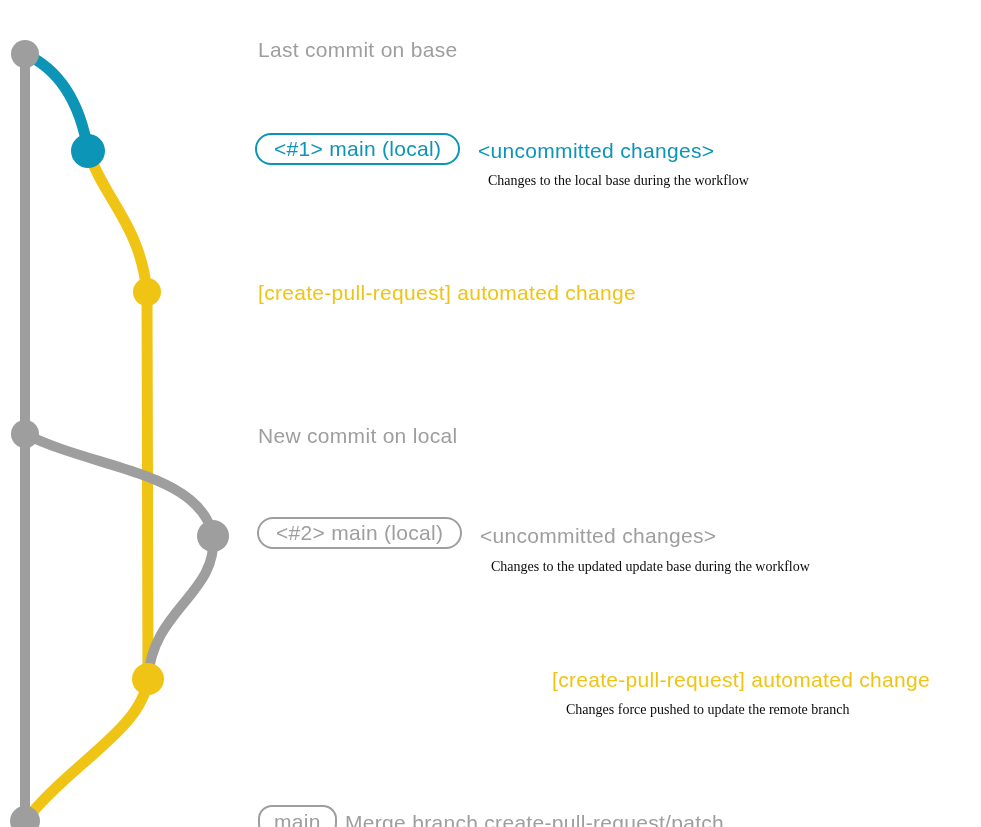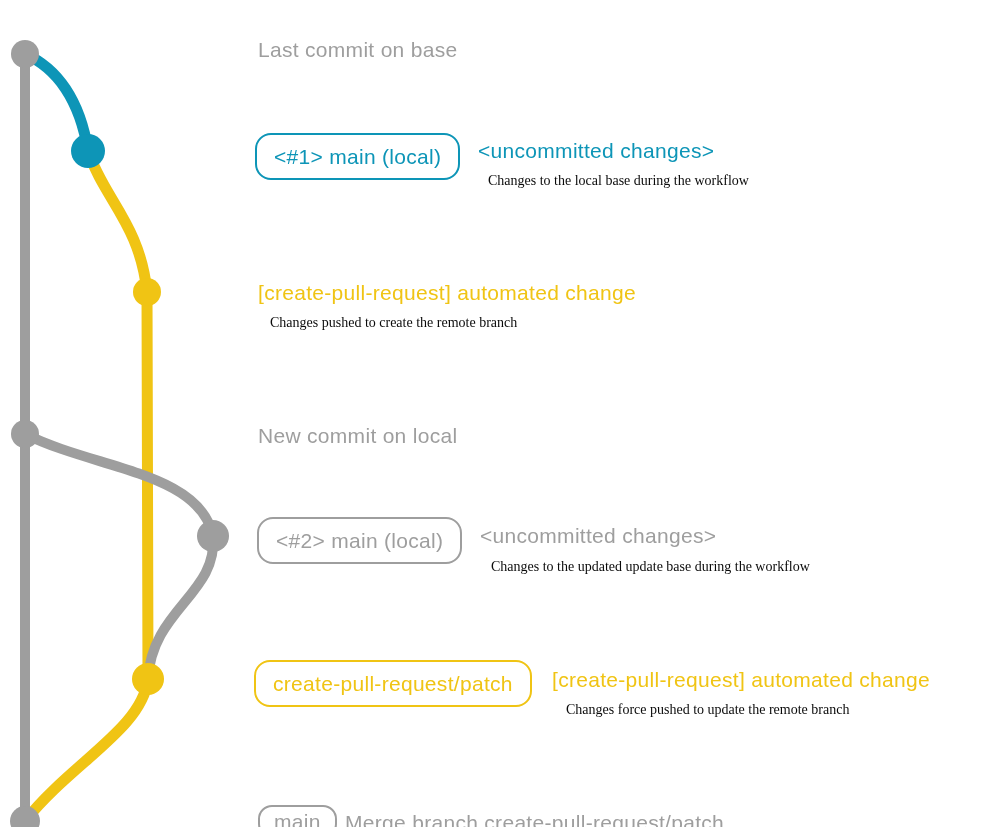--- a/index.html
+++ b/index.html
@@ -17,21 +17,21 @@
   .lbl{position:absolute;white-space:nowrap;line-height:27px;font-size:21px;letter-spacing:.3px;}
   .gray-text{color:var(--gray);}
   .blue-text{color:var(--blue);}
   .yellow-text{color:var(--yellow);}
   .desc{
     position:absolute;white-space:nowrap;color:var(--ink);
     font-family:"Liberation Serif",serif;font-size:14px;line-height:24px;letter-spacing:0;
   }
   .pill{
     position:absolute;display:flex;align-items:center;justify-content:center;
-    height:47px;padding:0 17px;border:2px solid;border-radius:16px;
+    height:32px;padding:0 17px;border:2px solid;border-radius:16px;
     font-size:21px;letter-spacing:.3px;box-sizing:border-box;background:#fff;
   }
   .pill-blue{color:var(--blue);border-color:var(--blue);}
   .pill-gray{color:var(--gray);border-color:var(--gray);}
   .pill-yellow{color:var(--yellow);border-color:var(--yellow);}
   .pill-main{height:33px;padding:0 14px;border-radius:14px;}
 </style>
 </head>
 <body>
 
@@ -60,28 +60,26 @@
     <circle cx="25" cy="797" r="15" class="fill-gray"></circle>
   </svg>
 
   <div class="lbl gray-text" style="left:258px;top:12px;">Last commit on base</div>
 
   <div class="pill pill-blue" style="left:255px;top:109px;">&lt;#1&gt; main (local)</div>
   <div class="lbl blue-text" style="left:478px;top:113px;">&lt;uncommitted changes&gt;</div>
   <div class="desc" style="left:488px;top:145px;">Changes to the local base during the workflow</div>
 
   <div class="lbl yellow-text" style="left:258px;top:255px;">[create-pull-request] automated change</div>
-  <div class="desc" style="left:270px;top:287px;">Changes pushed to create the remote branch</div>
 
   <div class="lbl gray-text" style="left:258px;top:398px;">New commit on local</div>
 
   <div class="pill pill-gray" style="left:257px;top:493px;">&lt;#2&gt; main (local)</div>
   <div class="lbl gray-text" style="left:480px;top:498px;">&lt;uncommitted changes&gt;</div>
   <div class="desc" style="left:491px;top:531px;">Changes to the updated update base during the workflow</div>
 
-  <div class="pill pill-yellow" style="left:254px;top:636px;">create-pull-request/patch</div>
   <div class="lbl yellow-text" style="left:552px;top:642px;">[create-pull-request] automated change</div>
   <div class="desc" style="left:566px;top:674px;">Changes force pushed to update the remote branch</div>
 
   <div class="pill pill-gray pill-main" style="left:258px;top:781px;">main</div>
   <div class="lbl gray-text" style="left:345px;top:785px;">Merge branch create-pull-request/patch</div>
 
 </div>
 
 </body></html>

